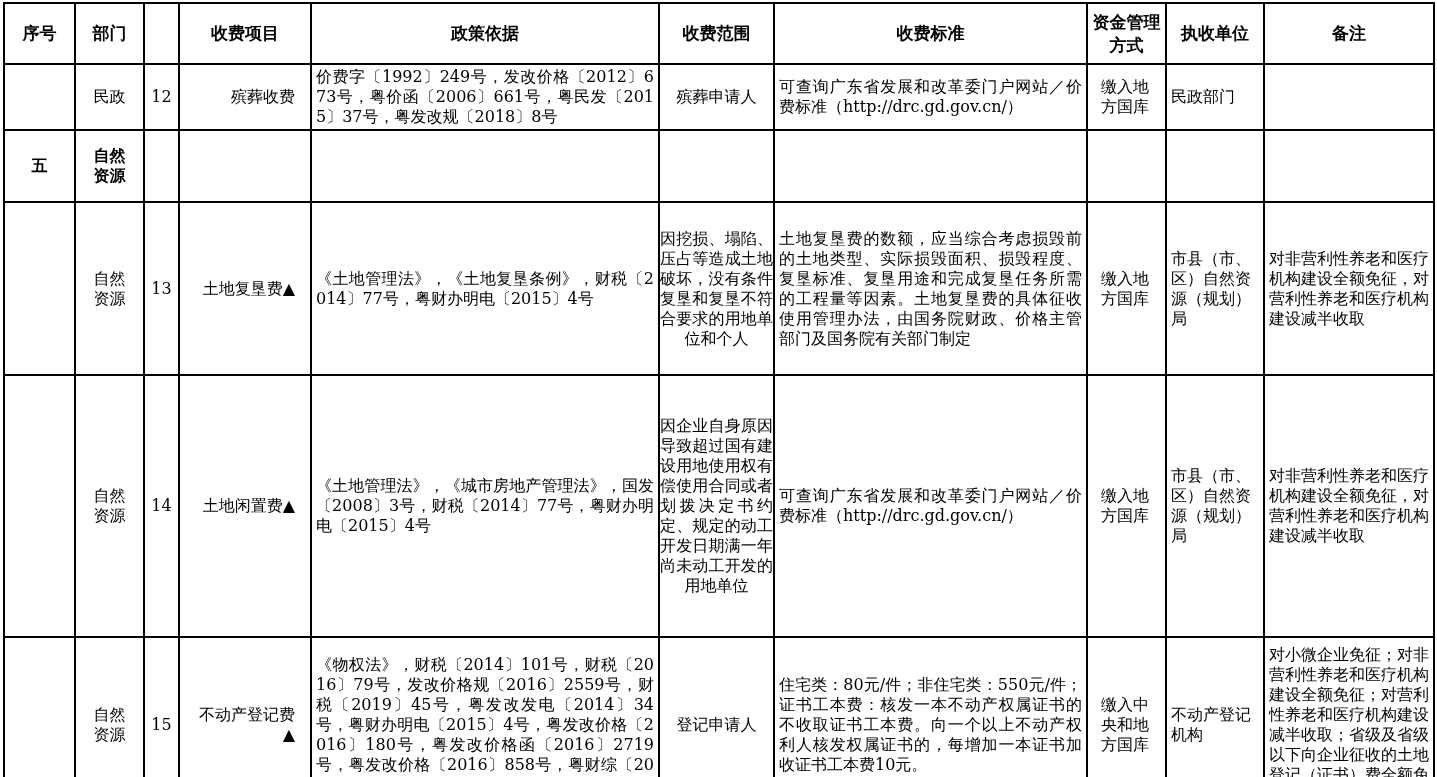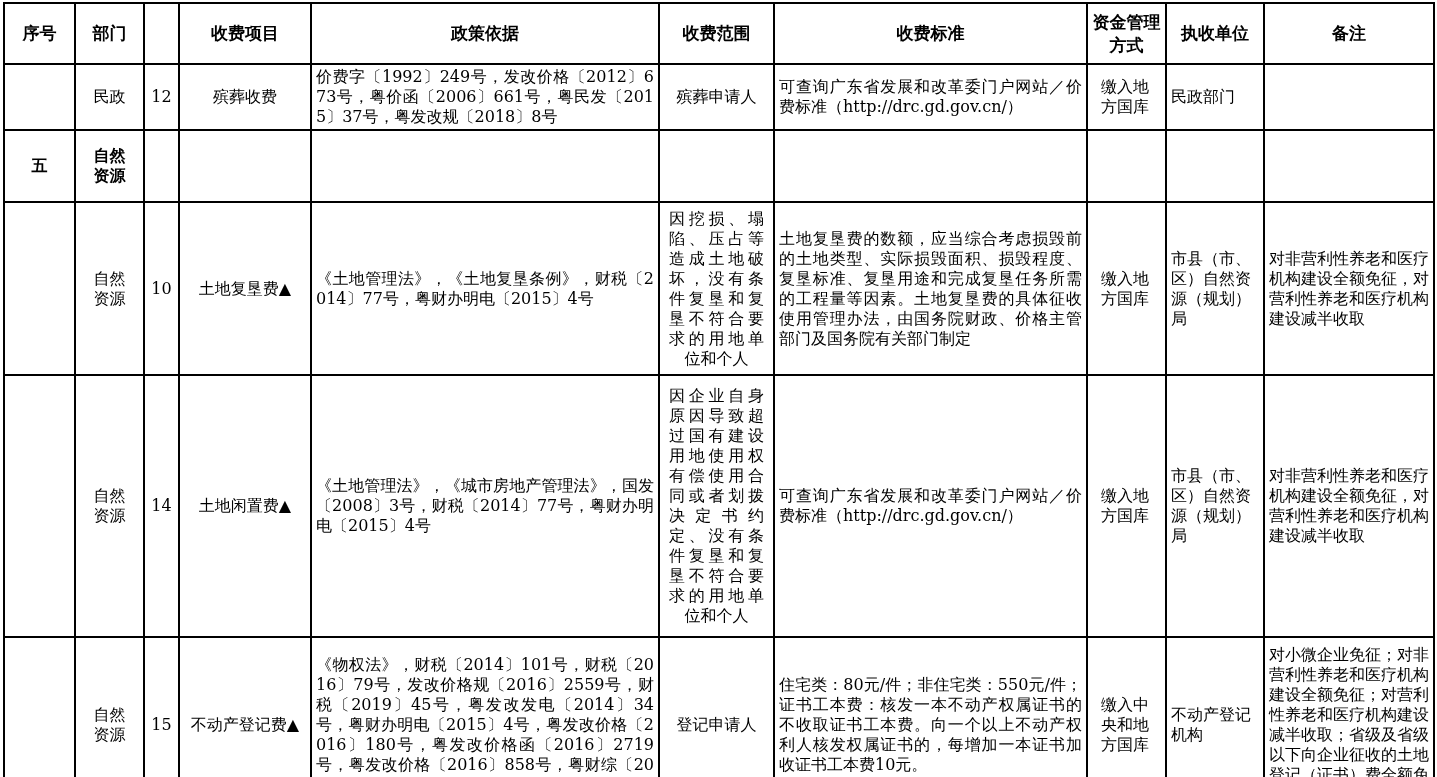--- a/index.html
+++ b/index.html
@@ -37,23 +37,23 @@
   
   tr.row-header { height: 61px; }
   tr.row-0 { height: 58px; }
   tr.row-1 { height: 39px; }
   tr.row-2 { height: 173px; }
   tr.row-3 { height: 262px; }
   tr.row-4 { height: 176px; }
   
   td.c0, td.c2 { text-align: center; border-radius: 12px; }
   td.c1 { text-align: center; padding: 15px 11px; }
-  td.c3 { text-align: center; padding: 2px 3px; }
+  td.c3 { text-align: right; padding: 2px 15px; }
   td.c4 { text-align: justify; }
-  td.c5 { text-align: justify; text-align-last: center; padding: 2px 9px; }
+  td.c5 { text-align: justify; text-align-last: center; padding: 2px 0; }
   td.c6 { text-align: justify; }
   td.c7 { text-align: left; padding: 2px 13px; }
   td.c8 { text-align: left; padding: 2px 4px; }
   td.c9 { text-align: justify; }
   tr.section-row td { font-weight: bold; }
 </style>
 </head>
 <body>
 
 <table class="fee-table">
@@ -104,36 +104,36 @@
       <td class="c4"></td>
       <td class="c5"></td>
       <td class="c6"></td>
       <td class="c7"></td>
       <td class="c8"></td>
       <td class="c9"></td>
     </tr>
     <tr class="row-2">
       <td class="c0"></td>
       <td class="c1">自然资源</td>
-      <td class="c2">10</td>
+      <td class="c2">13</td>
       <td class="c3">土地复垦费▲</td>
       <td class="c4">《土地管理法》，《土地复垦条例》，财税〔2014〕77号，粤财办明电〔2015〕4号</td>
       <td class="c5">因挖损、塌陷、压占等造成土地破坏，没有条件复垦和复垦不符合要求的用地单位和个人</td>
       <td class="c6">土地复垦费的数额，应当综合考虑损毁前的土地类型、实际损毁面积、损毁程度、复垦标准、复垦用途和完成复垦任务所需的工程量等因素。土地复垦费的具体征收使用管理办法，由国务院财政、价格主管部门及国务院有关部门制定</td>
       <td class="c7">缴入地方国库</td>
       <td class="c8">市县（市、区）自然资源（规划）局</td>
       <td class="c9">对非营利性养老和医疗机构建设全额免征，对营利性养老和医疗机构建设减半收取</td>
     </tr>
     <tr class="row-3">
       <td class="c0"></td>
       <td class="c1">自然资源</td>
       <td class="c2">14</td>
       <td class="c3">土地闲置费▲</td>
       <td class="c4">《土地管理法》，《城市房地产管理法》，国发〔2008〕3号，财税〔2014〕77号，粤财办明电〔2015〕4号</td>
-      <td class="c5">因企业自身原因导致超过国有建设用地使用权有偿使用合同或者划拨决定书约定、没有条件复垦和复垦不符合要求的用地单位和个人</td>
+      <td class="c5">因企业自身原因导致超过国有建设用地使用权有偿使用合同或者划拨决定书约定、规定的动工开发日期满一年尚未动工开发的用地单位</td>
       <td class="c6">可查询广东省发展和改革委门户网站／价费标准（http://drc.gd.gov.cn/）</td>
       <td class="c7">缴入地方国库</td>
       <td class="c8">市县（市、区）自然资源（规划）局</td>
       <td class="c9">对非营利性养老和医疗机构建设全额免征，对营利性养老和医疗机构建设减半收取</td>
     </tr>
     <tr class="row-4">
       <td class="c0"></td>
       <td class="c1">自然资源</td>
       <td class="c2">15</td>
       <td class="c3">不动产登记费▲</td>

